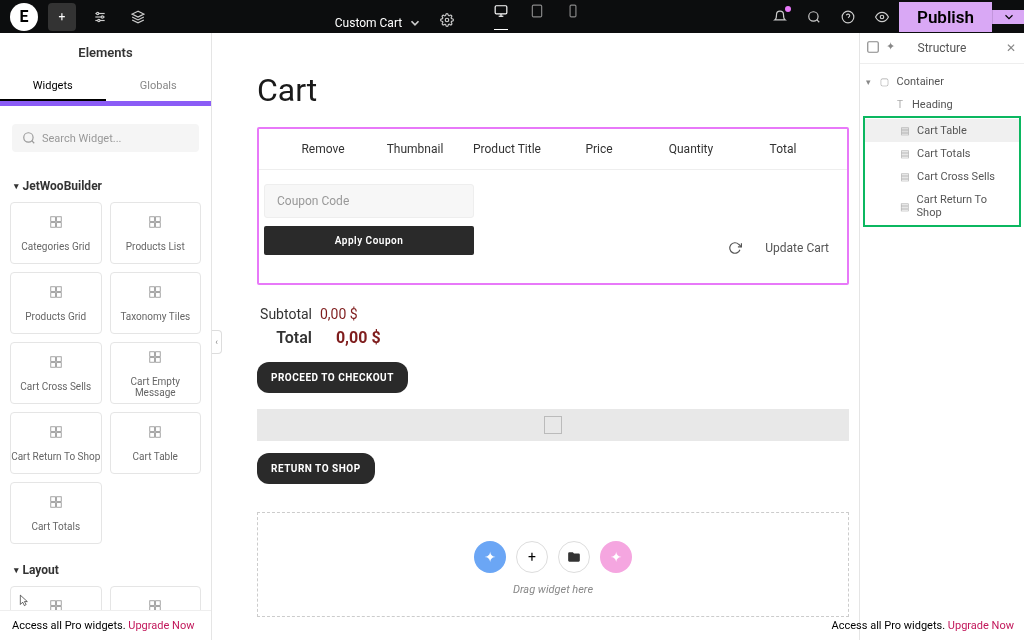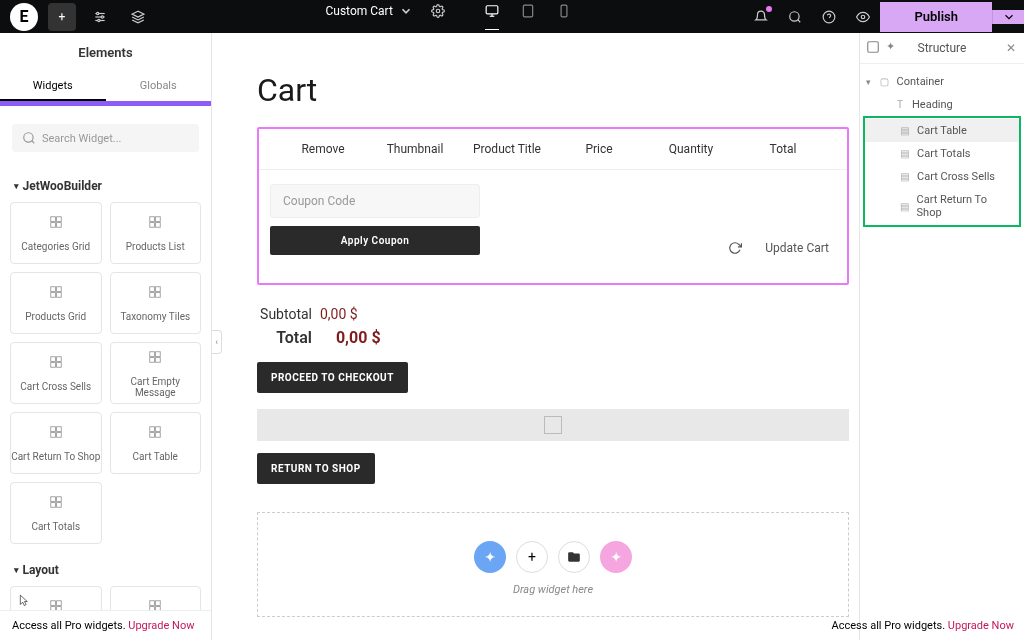--- a/index.html
+++ b/index.html
@@ -1,29 +1,29 @@
 <!DOCTYPE html>
 <html><head>
 <meta charset="utf-8">
 <style>
 *{box-sizing:border-box;margin:0;padding:0;font-family:-apple-system,BlinkMacSystemFont,"Segoe UI",Roboto,sans-serif}
 body{background:#fff;width:1024px;height:640px;overflow:hidden;position:relative}
 .topbar{height:33px;background:#0c0d0e;display:flex;align-items:center;color:#fff;font-size:12px}
 .tb-left{display:flex;align-items:center;gap:10px;padding-left:10px}
 .logo{width:28px;height:28px;background:#fff;border-radius:50%;display:flex;align-items:center;justify-content:center;color:#000;font-weight:700;font-size:16px}
 .tb-btn{width:28px;height:28px;background:#333;border-radius:4px;display:flex;align-items:center;justify-content:center;cursor:pointer}
-.tb-center{flex:1;display:flex;align-items:flex-start;justify-content:center;gap:18px}
+.tb-center{flex:1;display:flex;align-items:flex-end;justify-content:center;gap:18px}
 .page-name{display:flex;align-items:center;gap:6px}
 .device-icons{display:flex;gap:22px;margin-left:22px}
 .device-icons span{color:#888;cursor:pointer}
 .device-icons span.active{color:#fff;border-bottom:1px solid #fff;padding-bottom:8px}
 .tb-right{display:flex;align-items:center}
 .tb-icon{width:34px;height:33px;display:flex;align-items:center;justify-content:center;cursor:pointer;color:#ccc;position:relative}
 .notif-dot{position:absolute;top:6px;right:6px;width:6px;height:6px;background:#e879f9;border-radius:50%}
-.publish{background:#d9a8f5;color:#000;height:30px;padding:0 34px;display:flex;align-items:center;font-weight:600;font-size:13px;cursor:pointer}
+.publish{background:#d9a8f5;color:#000;height:30px;padding:0 18px;display:flex;align-items:center;font-weight:600;font-size:17px;cursor:pointer}
 .publish-dd{background:#d9a8f5;width:32px;display:flex;align-items:center;justify-content:center;border-left:1px solid rgba(0,0,0,.1);cursor:pointer;color:#000}
 
 .sidebar-left{position:absolute;left:0;top:33px;width:212px;height:607px;background:#fff;border-right:1px solid #e5e5e5;display:flex;flex-direction:column}
 .sb-title{text-align:center;font-weight:600;font-size:13px;padding:12px 0;color:#333}
 .sb-tabs{display:flex;border-bottom:5px solid #8b5cf6}
 .sb-tab{flex:1;text-align:center;padding:7px 0;font-size:11px;color:#888;cursor:pointer}
 .sb-tab.active{color:#000;border-bottom:2px solid #000}
 .sb-search{margin:18px 12px;padding:7px 10px;background:#f5f5f5;border-radius:4px;font-size:11px;color:#999;display:flex;align-items:center;gap:6px}
 .sb-section{padding:9px 14px;font-weight:700;font-size:12px;color:#333;display:flex;align-items:center;gap:4px}
 .widget-grid{display:grid;grid-template-columns:1fr 1fr;gap:8px;padding:0 10px 10px}
@@ -31,31 +31,31 @@
 .widget-icon{color:#888;font-size:16px}
 .widget-label{font-size:10px;color:#666;text-align:center}
 .sb-footer{position:absolute;bottom:0;left:0;right:0;padding:8px 12px;font-size:11px;background:#fff;border-top:1px solid #eee}
 .sb-footer a{color:#c2185b;text-decoration:none}
 
 .canvas{position:absolute;left:212px;top:33px;right:165px;bottom:0;background:#fff;padding:38px 10px 10px 45px;overflow:hidden}
 .page-title{font-size:32px;font-weight:400;color:#1a1a1a;margin-bottom:18px}
 .cart-table{border:2px solid #e879f9;border-radius:2px;padding-bottom:14px}
 .cart-header{display:flex;padding:13px 18px;font-size:12px;color:#333;border-bottom:1px solid #eee}
 .cart-header div{flex:1;text-align:center}
-.cart-actions{padding:14px 11px;display:flex;flex-direction:column;gap:8px;position:relative}
+.cart-actions{padding:14px 5px;display:flex;flex-direction:column;gap:8px;position:relative}
 .coupon-input{background:#f7f7f7;border:1px solid #eee;padding:9px 12px;font-size:12px;color:#999;width:210px;border-radius:3px}
 .apply-btn{background:#2a2a2a;color:#fff;padding:9px 0;width:210px;font-size:10px;font-weight:600;text-align:center;letter-spacing:.5px;cursor:pointer;border-radius:2px}
 .update-cart{position:absolute;right:18px;bottom:14px;font-size:12px;color:#555;cursor:pointer;display:flex;align-items:flex-end;gap:23px}
 .totals{margin-top:18px}
 .total-row{display:flex;align-items:center;gap:8px;padding:3px 0}
 .total-label{font-size:14px;color:#333;min-width:55px;text-align:right}
 .total-val{font-size:14px;color:#7f1d1d}
 .total-row.big .total-label{font-size:16px;font-weight:600}
 .total-row.big .total-val{font-size:16px;font-weight:700}
-.checkout-btn,.return-btn{background:#2a2a2a;color:#fff;padding:10px 14px;font-size:10px;font-weight:700;letter-spacing:.5px;display:inline-block;margin-top:12px;cursor:pointer;border-radius:2px}
+.checkout-btn,.return-btn{background:#2a2a2a;color:#fff;padding:10px 14px;font-size:10px;font-weight:700;letter-spacing:.5px;display:inline-block;margin-top:12px;cursor:pointer;border-radius:12px}
 .cross-sell-ph{background:#e8e8e8;height:32px;margin-top:16px;display:flex;align-items:center;justify-content:center;color:#bbb}
 .cross-sell-ph::before{content:"";width:16px;height:16px;border:1px solid #bbb}
 .drop-zone{margin-top:28px;border:1px dashed #ccc;padding:28px 0 20px;text-align:center}
 .dz-btns{display:flex;justify-content:center;gap:10px;margin-bottom:10px}
 .dz-btn{width:32px;height:32px;border-radius:50%;display:flex;align-items:center;justify-content:center;cursor:pointer;border:1px solid #ddd;background:#fff;font-size:14px}
 .dz-btn.blue{background:#6ba6f5;border:none;color:#fff}
 .dz-btn.pink{background:#f5a6e0;border:none;color:#fff}
 .dz-text{font-size:11px;color:#888;font-style:italic}
 
 .sidebar-right{position:absolute;right:0;top:33px;width:165px;height:607px;background:#fff;border-left:1px solid #e5e5e5;font-size:11px}

